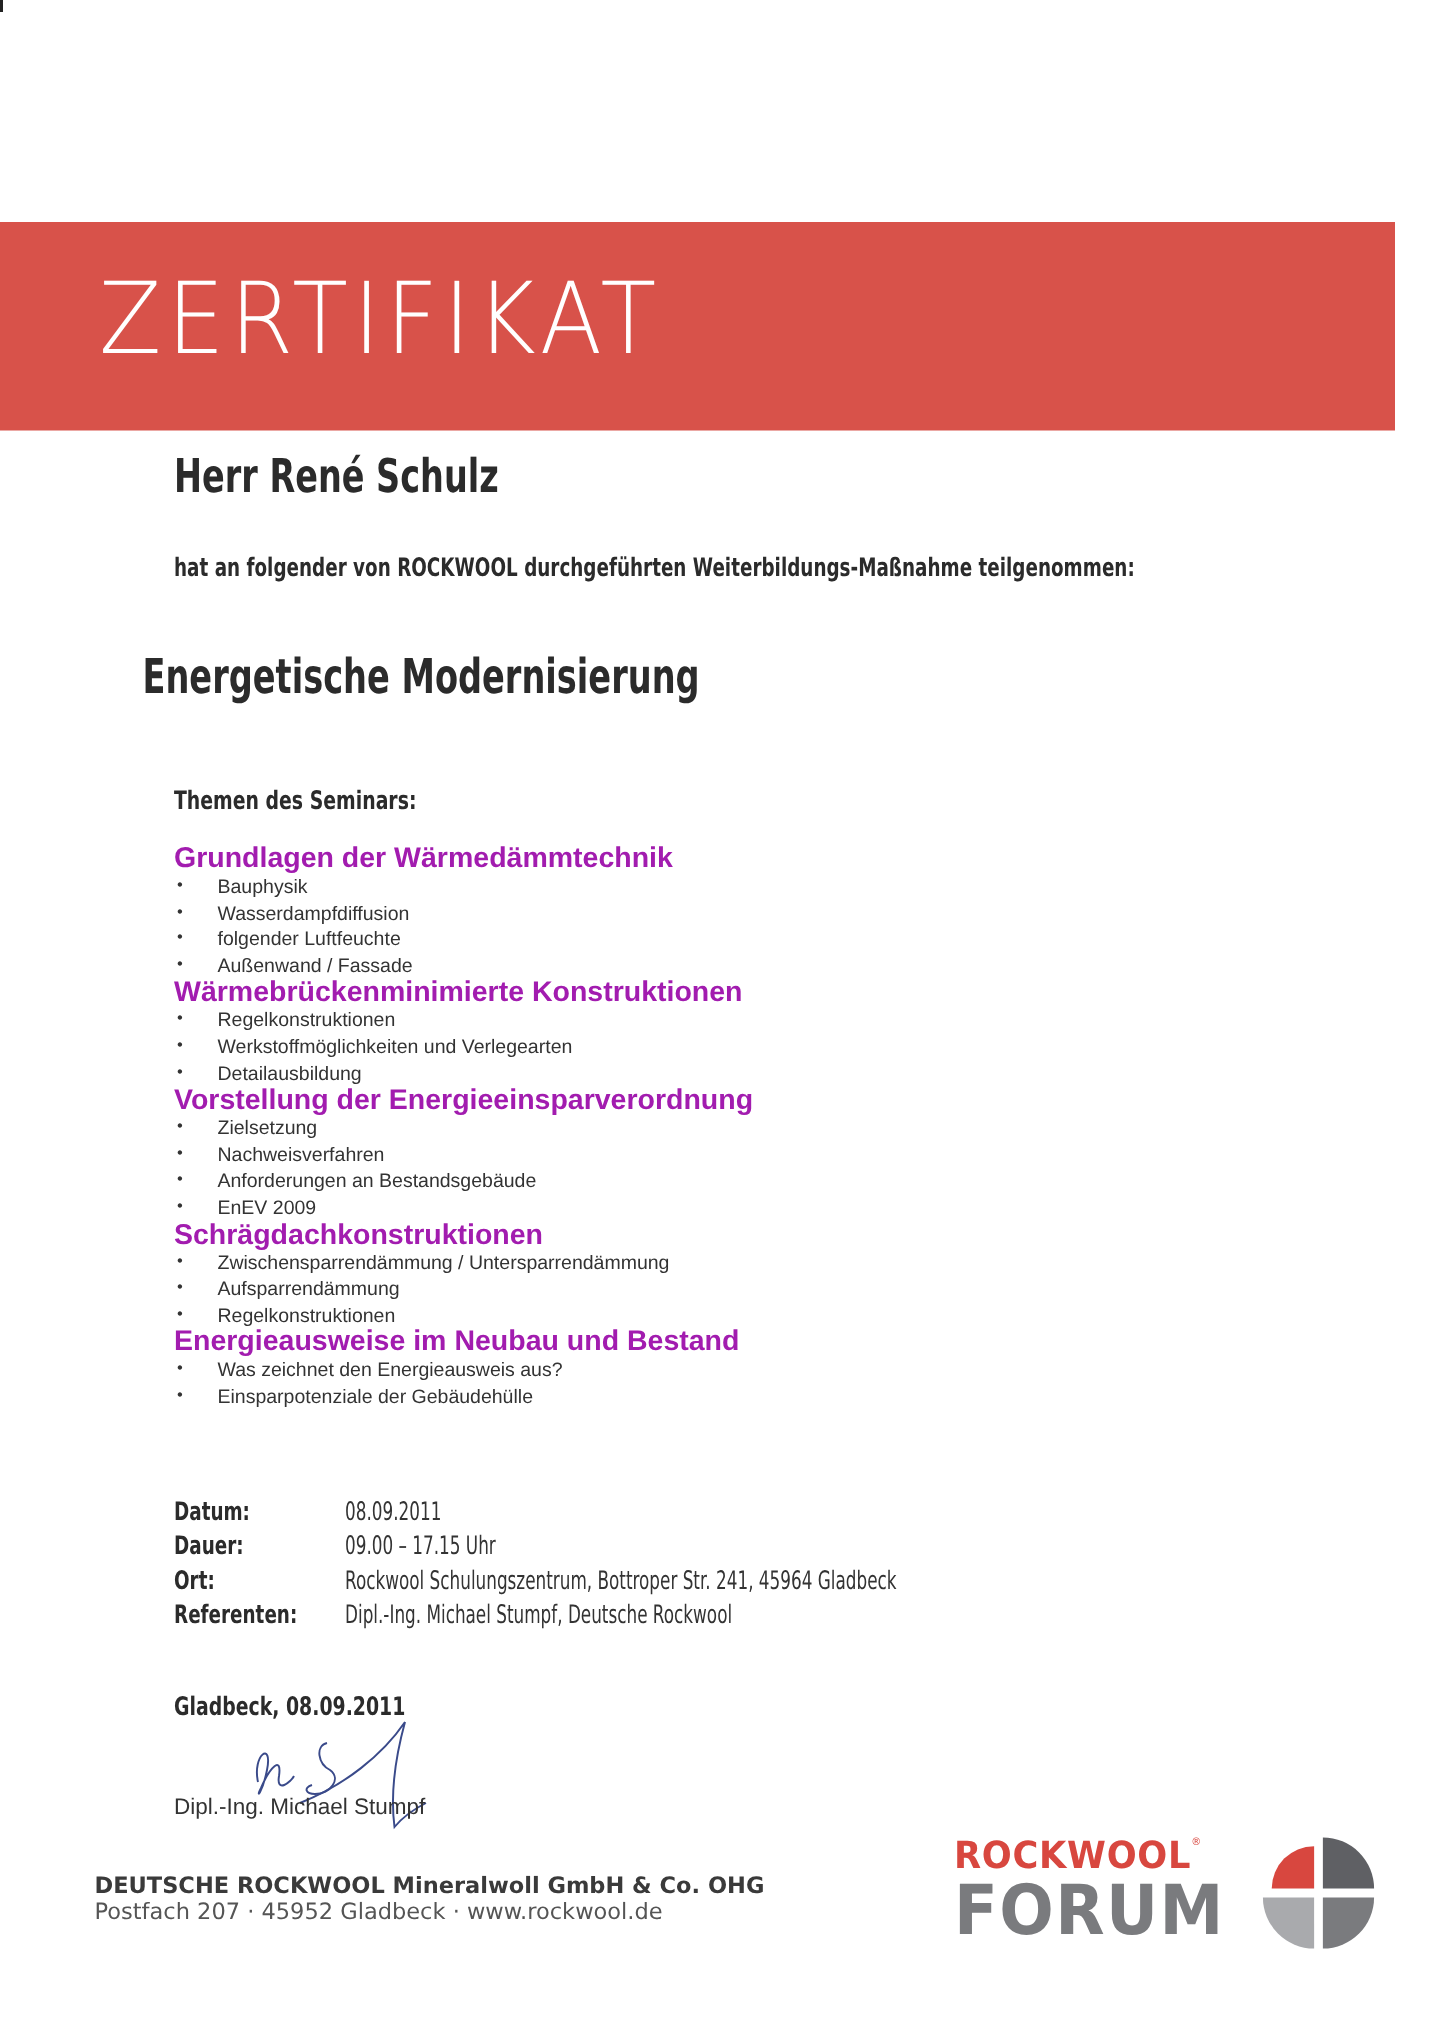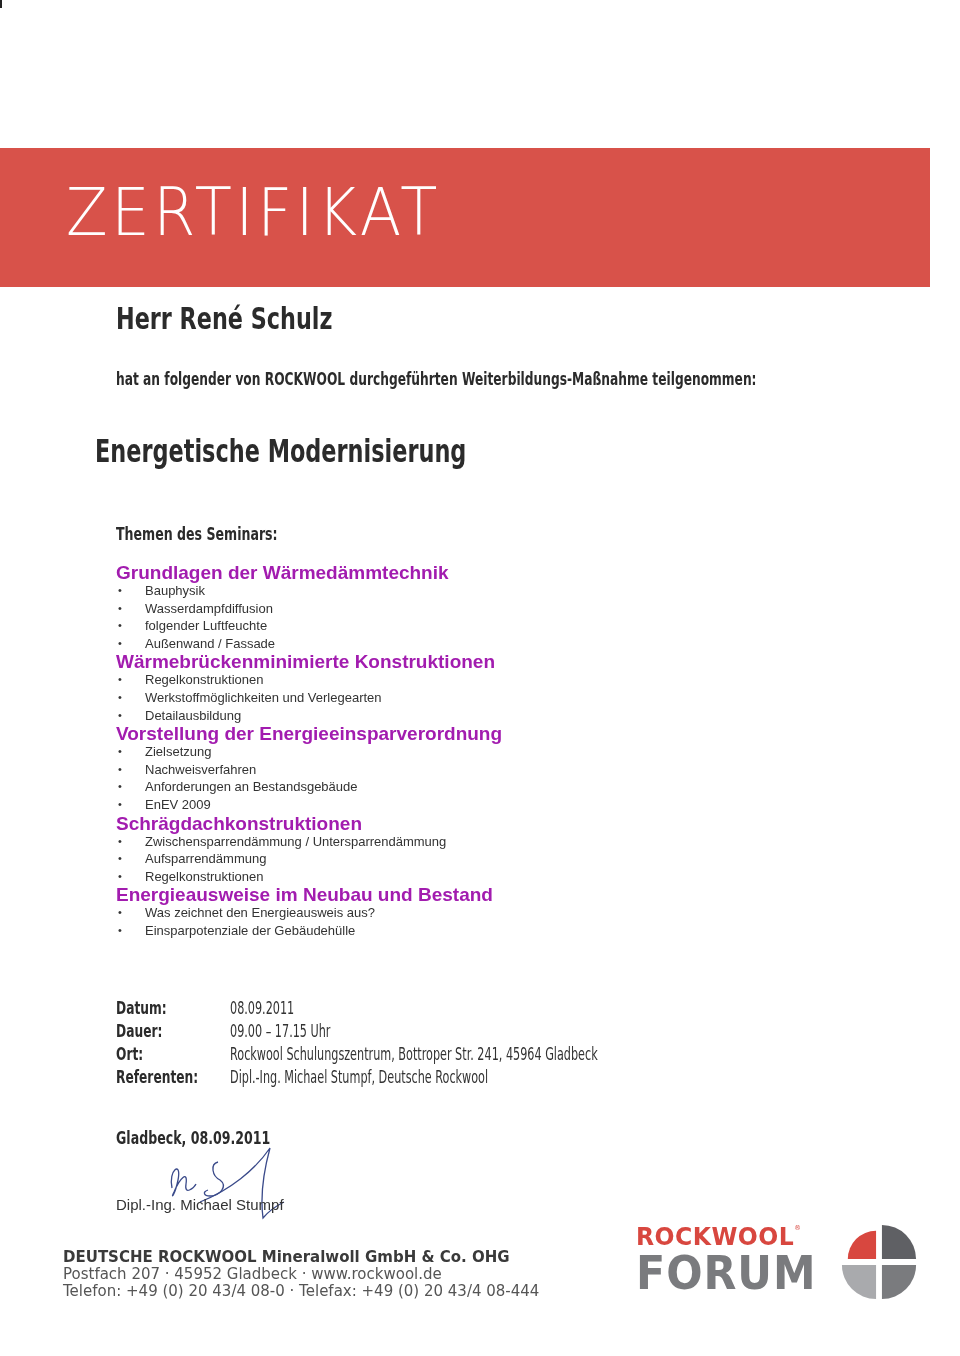--- a/index.html
+++ b/index.html
@@ -128,21 +128,20 @@
   <path d="M12 48 C 8 30, 22 20, 18 40 C 15 55, 10 60, 14 52 C 20 38, 28 30, 26 44 C 24 56, 34 48, 36 44" fill="none" stroke="#3a4a8a" stroke-width="1.3"></path>
   <path d="M58 22 C 50 24, 52 36, 60 40 C 68 46, 60 56, 50 56 C 44 56, 42 52, 48 50" fill="none" stroke="#3a4a8a" stroke-width="1.3"></path>
   <path d="M40 62 C 70 50, 95 30, 110 8 C 104 30, 100 55, 103 78 C 108 72, 116 66, 124 62" fill="none" stroke="#3a4a8a" stroke-width="1.3"></path>
 </svg>
 
 <div class="signer">Dipl.-Ing. Michael Stumpf</div>
 
 <div class="company">
   <div class="company-name">DEUTSCHE ROCKWOOL Mineralwoll GmbH &amp; Co. OHG</div>
   <div class="line">Postfach 207 · 45952 Gladbeck · www.rockwool.de</div>
-  <div class="line">Telefon: +49 (0) 20 43/4 08-0 · Telefax: +49 (0) 20 43/4 08-444</div>
 </div>
 
 <div class="logo">
   <div class="logo-word1"><span>ROCKWOOL</span><sup>®</sup></div>
   <div class="logo-word2">FORUM</div>
   <svg class="logo-mark" viewBox="0 0 80 80">
     <path d="M37 37 L37 8 A29 29 0 0 0 8 37 Z" fill="#d8473f"></path>
     <path d="M43 37 L43 2 A35 35 0 0 1 78 37 Z" fill="#5f6064"></path>
     <path d="M37 43 L2 43 A35 35 0 0 0 37 78 Z" fill="#a9aaad"></path>
     <path d="M43 43 L78 43 A35 35 0 0 1 43 78 Z" fill="#7a7b7e"></path>

